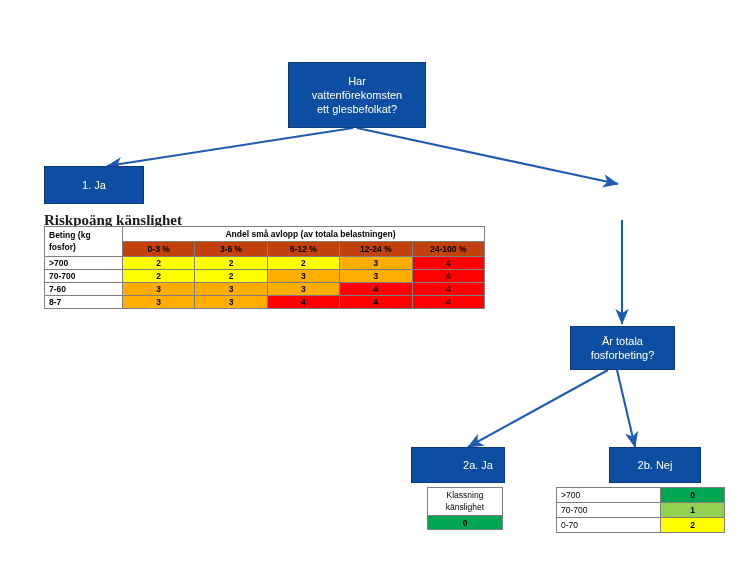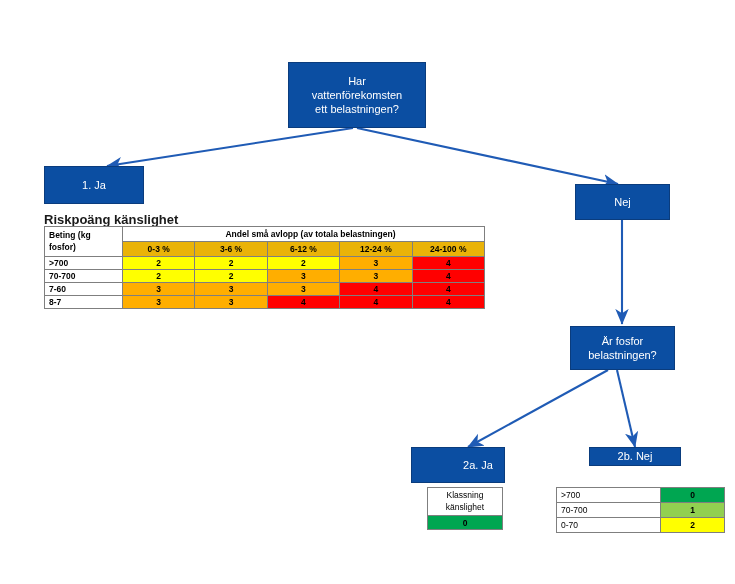--- a/index.html
+++ b/index.html
@@ -58,21 +58,21 @@
     border: 1px solid #7F7F7F;
     font-size: 8.5px;
     padding: 1px 3px;
     color: #000000;
     box-sizing: border-box;
     font-weight: normal;
   }
   .tbl .hd {
     font-weight: bold;
     text-align: center;
-    background: #eab308;
+    background: #c2410c;
   }
   .tbl .rowhdr {
     font-weight: bold;
     text-align: left;
     background: #ffffff;
     padding-left: 4px;
   }
   .tbl .val {
     text-align: center;
     font-weight: bold;
@@ -81,25 +81,26 @@
   
   .c-yellow { background: #FFFF00; }
   .c-orange { background: #FFAE00; }
   .c-red    { background: #FF0000; }
   .c-green  { background: #00A651; }
   .c-ltgreen{ background: #92D050; }
 
   
   .caption {
     position: absolute;
-    font-size: 13px;
+    font-size: 15px;
     font-weight: bold;
     color: #1a1a1a;
     white-space: nowrap;
     z-index: 3;
+    font-family: Liberation Serif, serif;
   }
 
   
   #risk-table { left: 44px; top: 226px; width: 440px; }
   #risk-table col.c0 { width: 78px; }
   #risk-table col.cx { width: 72.4px; }
   #risk-table tr.r-head1 td { height: 15px; }
   #risk-table tr.r-head2 td { height: 15px; }
   #risk-table tbody tr td { height: 13px; }
   #risk-table td.span-title {
@@ -168,44 +169,41 @@
 
     <line x1="608" y1="370" x2="468" y2="447" stroke="#1F5BB5" stroke-width="2.1" marker-end="url(#ah)"></line>
 
     <line x1="617" y1="370" x2="635" y2="447" stroke="#1F5BB5" stroke-width="2.1" marker-end="url(#ah)"></line>
   </svg>
 
   <div class="pbox" id="node-root" style="left:288px; top:62px; width:138px; height:66px;">
     <div>
       <span class="ln">Har</span>
       <span class="ln">vattenförekomsten</span>
-      <span class="ln">ett belastningen?</span>
+      <span class="ln">ett glesbefolkat?</span>
     </div>
   </div>
 
   <div class="pbox" id="node-yes1" style="left:44px; top:166px; width:100px; height:38px;text-align:right;">
     <span>1. Ja</span>
   </div>
 
-  <div class="pbox" id="node-no1" style="left:575px; top:184px; width:95px; height:36px;">
-    <span>Nej</span>
-  </div>
 
   <div class="pbox" id="node-q2" style="left:570px; top:326px; width:105px; height:44px;">
     <div>
-      <span class="ln">Är fosfor</span>
-      <span class="ln">belastningen?</span>
+      <span class="ln">Är totala</span>
+      <span class="ln">fosforbeting?</span>
     </div>
   </div>
 
   <div class="pbox" id="node-yes2" style="left:411px; top:447px; width:94px; height:36px;padding-left:44px;">
     <span>2a. Ja</span>
   </div>
 
-  <div class="pbox" id="node-no2" style="left:589px; top:447px; width:92px; height:19px;">
+  <div class="pbox" id="node-no2" style="left:609px; top:447px; width:92px; height:36px;">
     <span>2b. Nej</span>
   </div>
 
   <div class="caption" style="left:44px; top:212px;">Riskpoäng känslighet</div>
 
   <table class="tbl" id="risk-table">
     <colgroup>
       <col class="c0">
         <col class="cx">
         <col class="cx">

